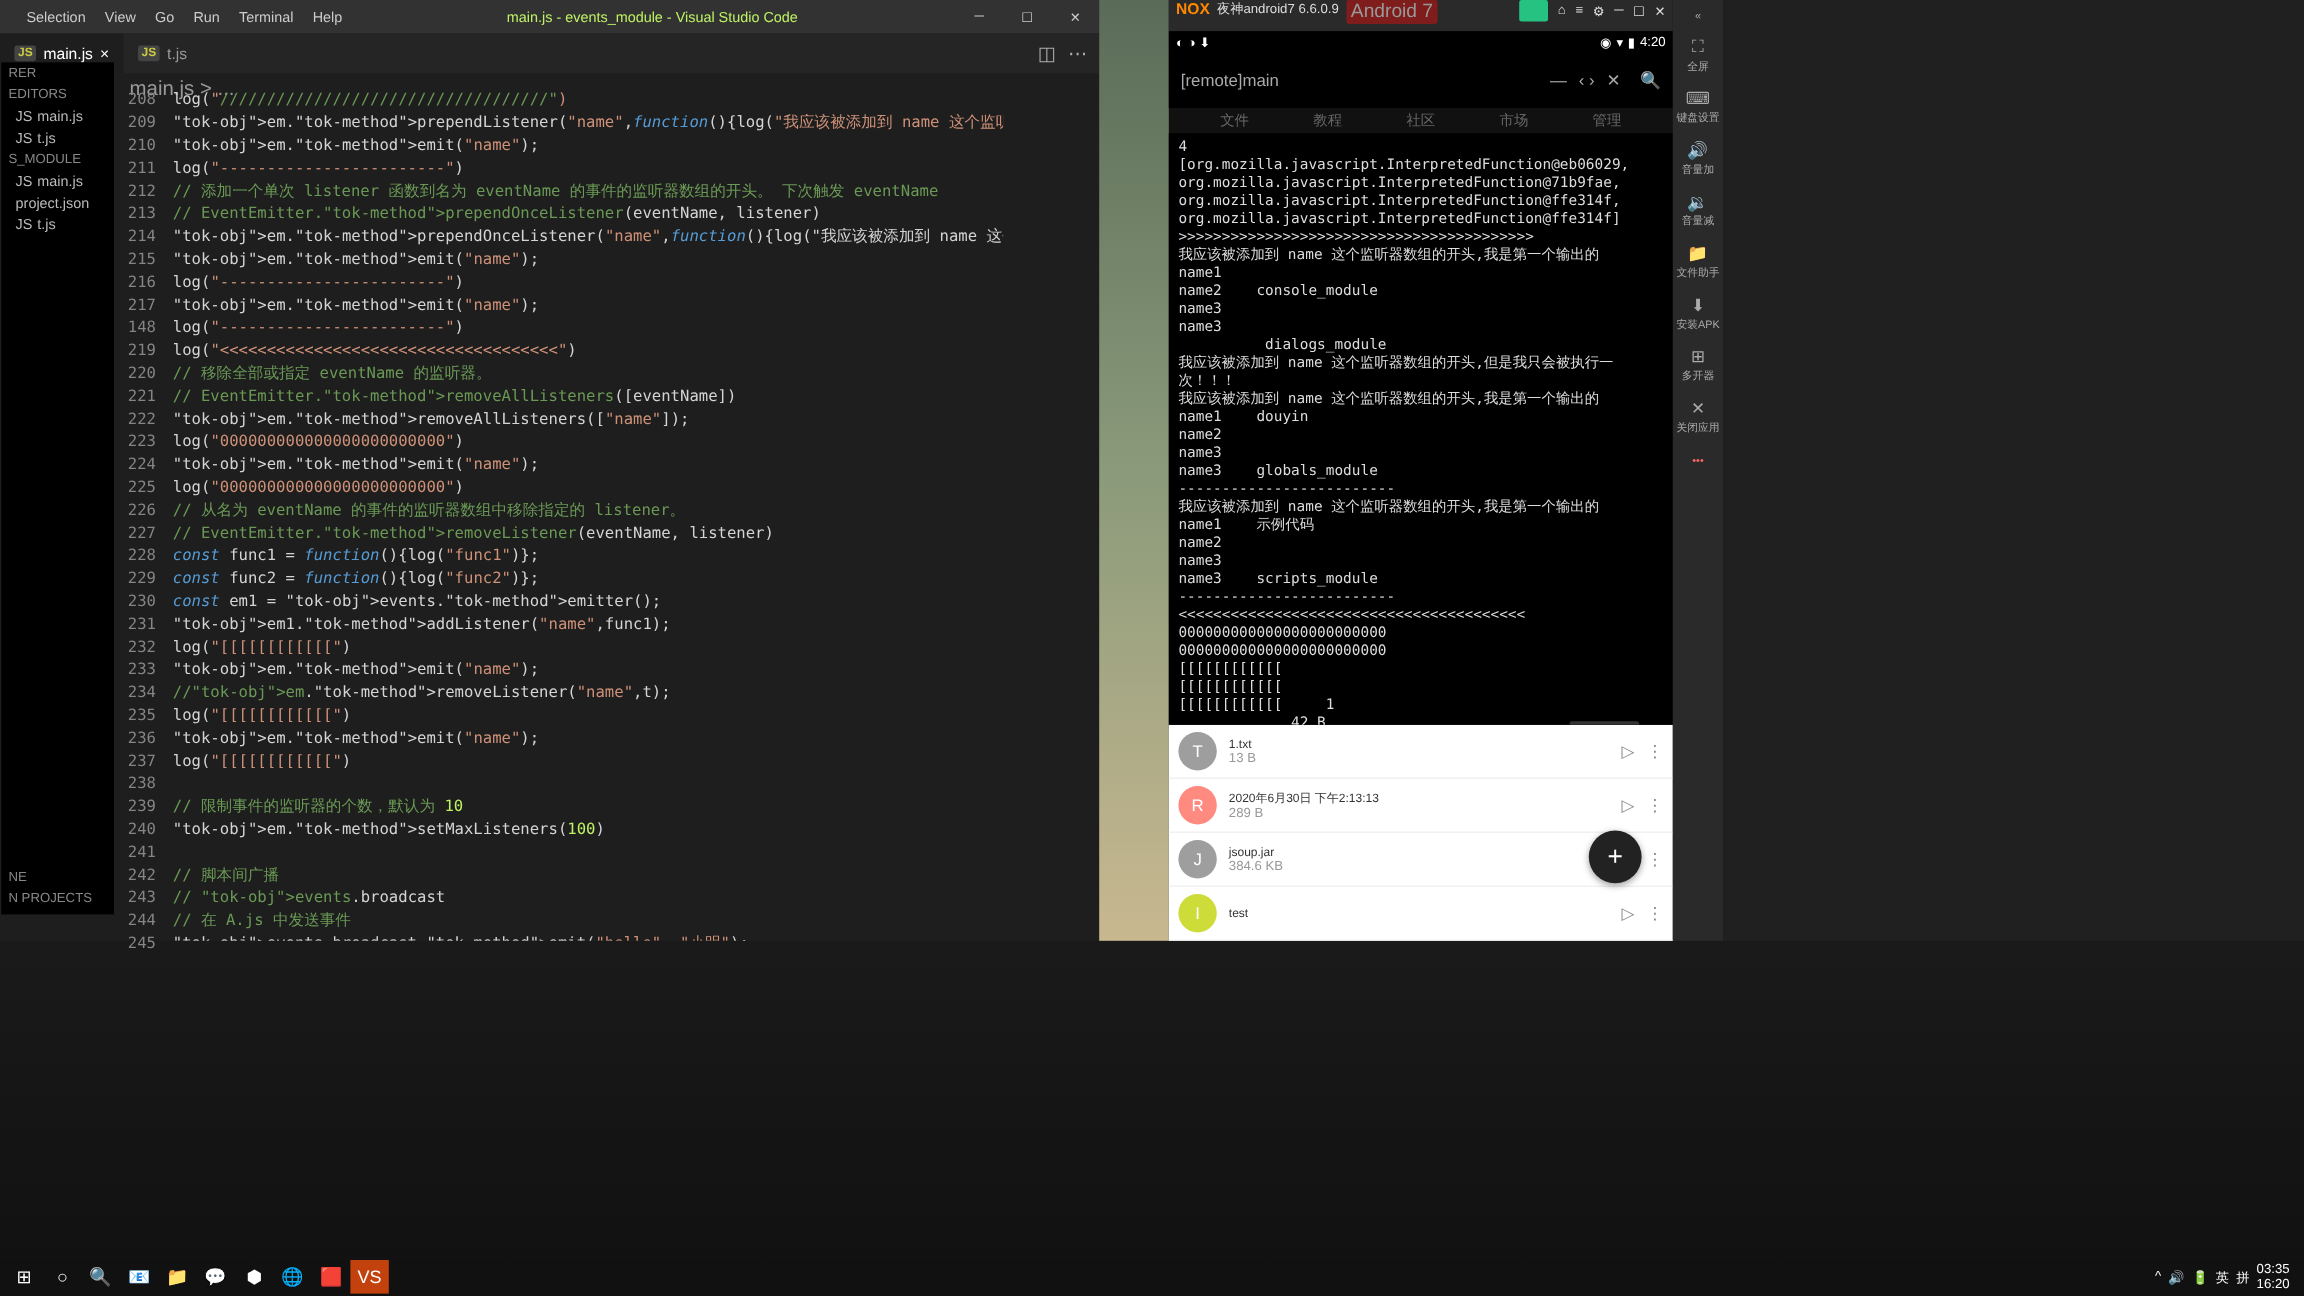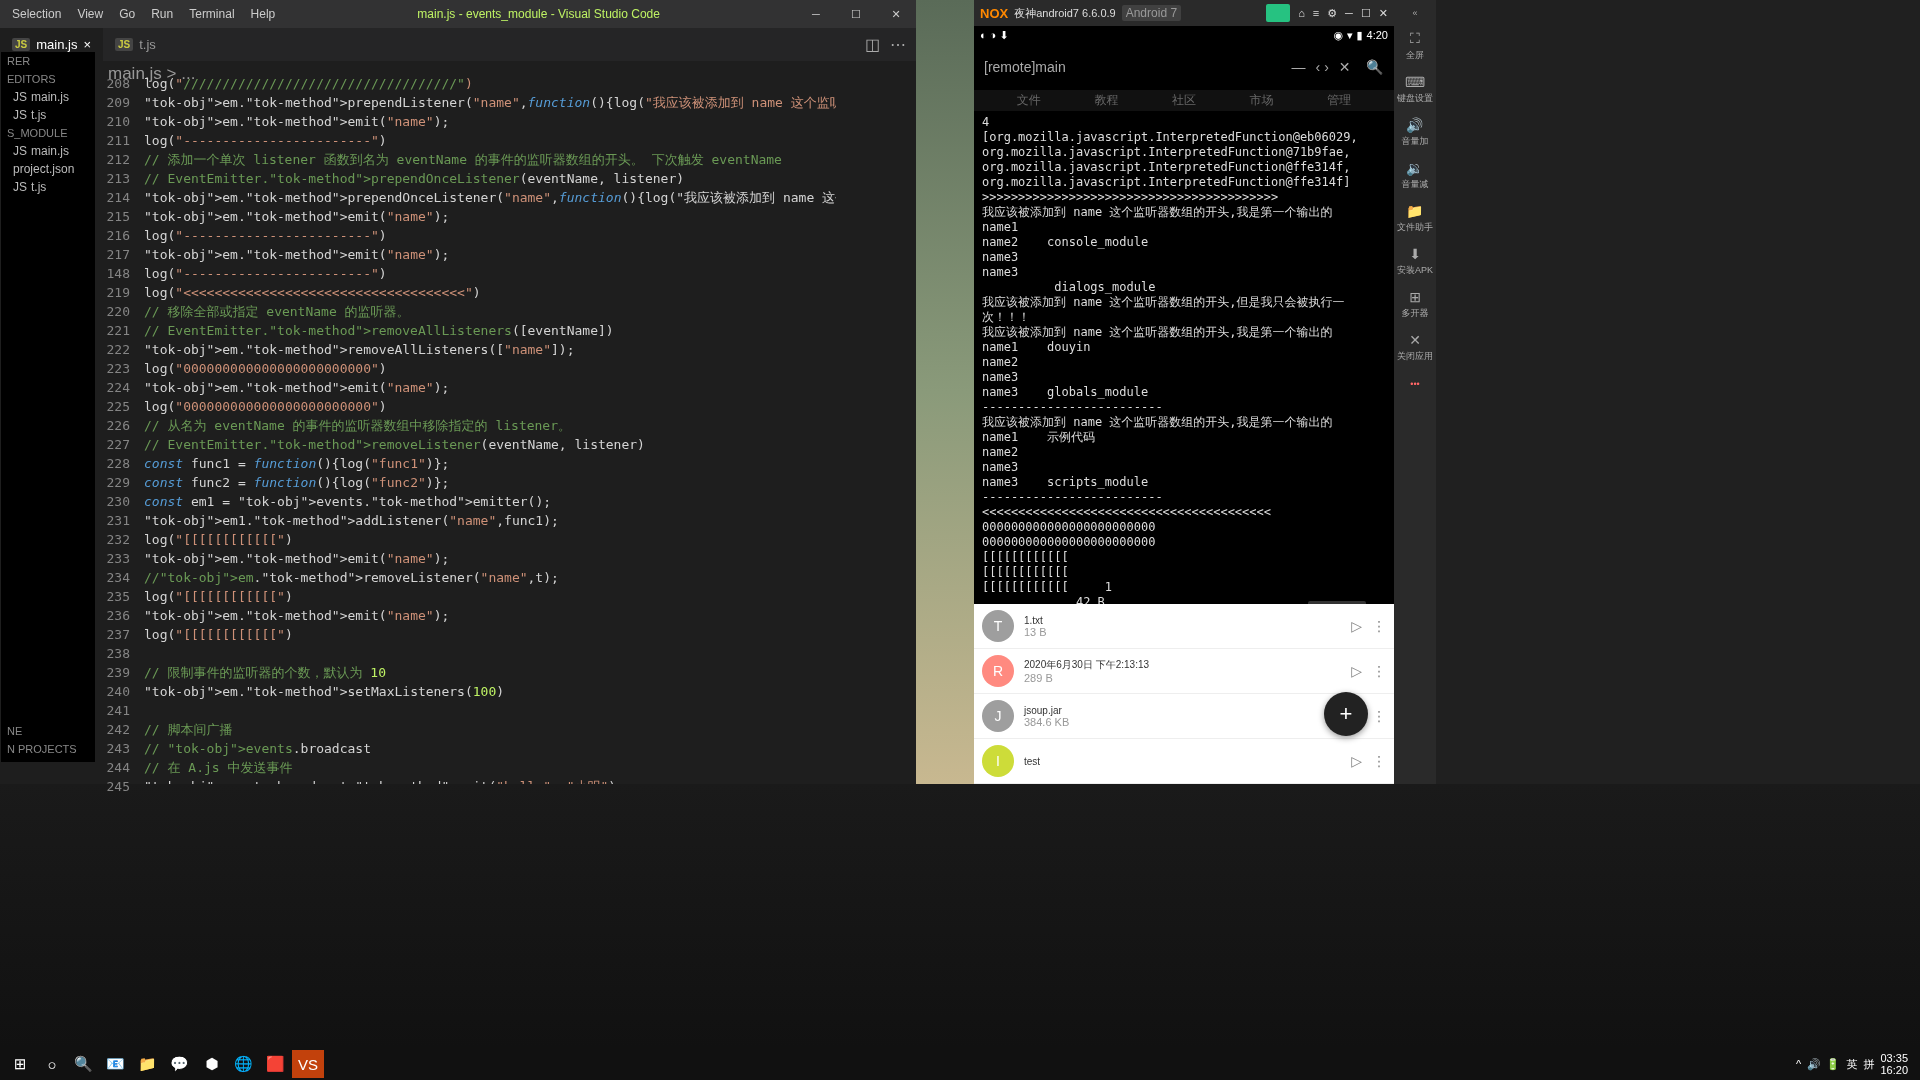--- a/index.html
+++ b/index.html
@@ -1,21 +1,21 @@
 <!DOCTYPE html>
 <html><head>
 <meta charset="utf-8">
 <style>
 * { margin: 0; padding: 0; box-sizing: border-box; }
 body { font-family: "Segoe UI", Arial, sans-serif; background: #1e1e1e; width: 1920px; height: 1080px; overflow: hidden; position: relative; color: #ccc; }
 
 
 .vscode { position: absolute; left: 0; top: 0; width: 916px; height: 784px; background: #1e1e1e; display: flex; flex-direction: column; }
 .titlebar { height: 28px; background: #323233; display: flex; align-items: center; font-size: 12px; color: #ccc; }
-.menubar { display: flex; gap: 4px; padding-left: 6px; }
+.menubar { display: flex; gap: 4px; padding-left: 16px; }
 .menubar span { padding: 0 6px; cursor: pointer; }
 .titlecenter { flex: 1; text-align: center; color: #bef264; }
 .wincontrols { display: flex; }
 .wincontrols span { width: 40px; text-align: center; font-size: 11px; }
 .tabbar { height: 34px; background: #252526; display: flex; align-items: stretch; border-bottom: 1px solid #1e1e1e; }
 .tab { display: flex; align-items: center; padding: 0 12px; font-size: 13px; gap: 6px; color: #999; }
 .tab.active { background: #1e1e1e; color: #fff; }
 .tab .jsicon { color: #cbcb41; font-weight: bold; font-size: 10px; background: #444; padding: 1px 3px; border-radius: 2px; }
 .tabright { margin-left: auto; display: flex; align-items: center; gap: 10px; padding-right: 10px; color: #aaa; }
 .breadcrumb { height: 20px; font-size: 17px; color: #999; padding: 2px 14px; }
@@ -29,23 +29,23 @@
 .tok-str { color: #ce9178; }
 .tok-kw { color: #569cd6; font-style: italic; }
 .tok-comment { color: #6a9955; }
 .tok-num { color: #bef264; }
 
 
 .wallpaper { position: absolute; left: 916px; top: 0; width: 60px; height: 784px; background: linear-gradient(180deg, #5a6b58 0%, #8a9a7a 50%, #c8b890 100%); }
 
 
 .nox { position: absolute; left: 974px; top: 0; width: 420px; height: 784px; background: #111; display: flex; flex-direction: column; }
-.nox-title { height: 26px; background: #2a2a2a; display: flex; align-items: center; font-size: 11px; color: #ddd; padding: 0 6px; gap: 6px; }
+.nox-title { height: 26px; background: #2a2a2a; display: flex; align-items: flex-start; font-size: 11px; color: #ddd; padding: 0 6px; gap: 6px; }
 .nox-logo { color: #ff8800; font-weight: bold; font-size: 13px; }
-.nox-tag { background: #404040; color: #999; font-size: 12px; padding: 1px 4px; border-radius: 2px; }
+.nox-tag { background: #7f1d1d; color: #999; font-size: 16px; padding: 1px 4px; border-radius: 2px; }
 .nox-title-ctrl { margin-left: auto; display: flex; gap: 8px; align-items: center; }
 .nox-green { width: 24px; height: 18px; background: #26c281; border-radius: 2px; }
 .android-status { height: 18px; background: #000; display: flex; align-items: center; padding: 0 6px; color: #fff; font-size: 11px; }
 .android-status .right { margin-left: auto; display: flex; gap: 4px; }
 .autojs-header { height: 46px; background: #000; display: flex; align-items: center; padding: 0 10px; color: #aaa; font-size: 14px; gap: 10px; }
 .autojs-header .remote { flex: 1; }
 .log-area { flex: 1; background: #000; color: #ddd; font-size: 12px; padding: 4px 8px; overflow: hidden; font-family: Consolas, monospace; line-height: 15px; position: relative; }
 .log-line { white-space: pre-wrap; word-break: break-all; }
 .confirm-btn { position: absolute; right: 28px; top: 490px; background: #333; color: #fff; padding: 6px 16px; font-size: 13px; border-radius: 2px; }
 .file-list { background: #fff; color: #333; }

